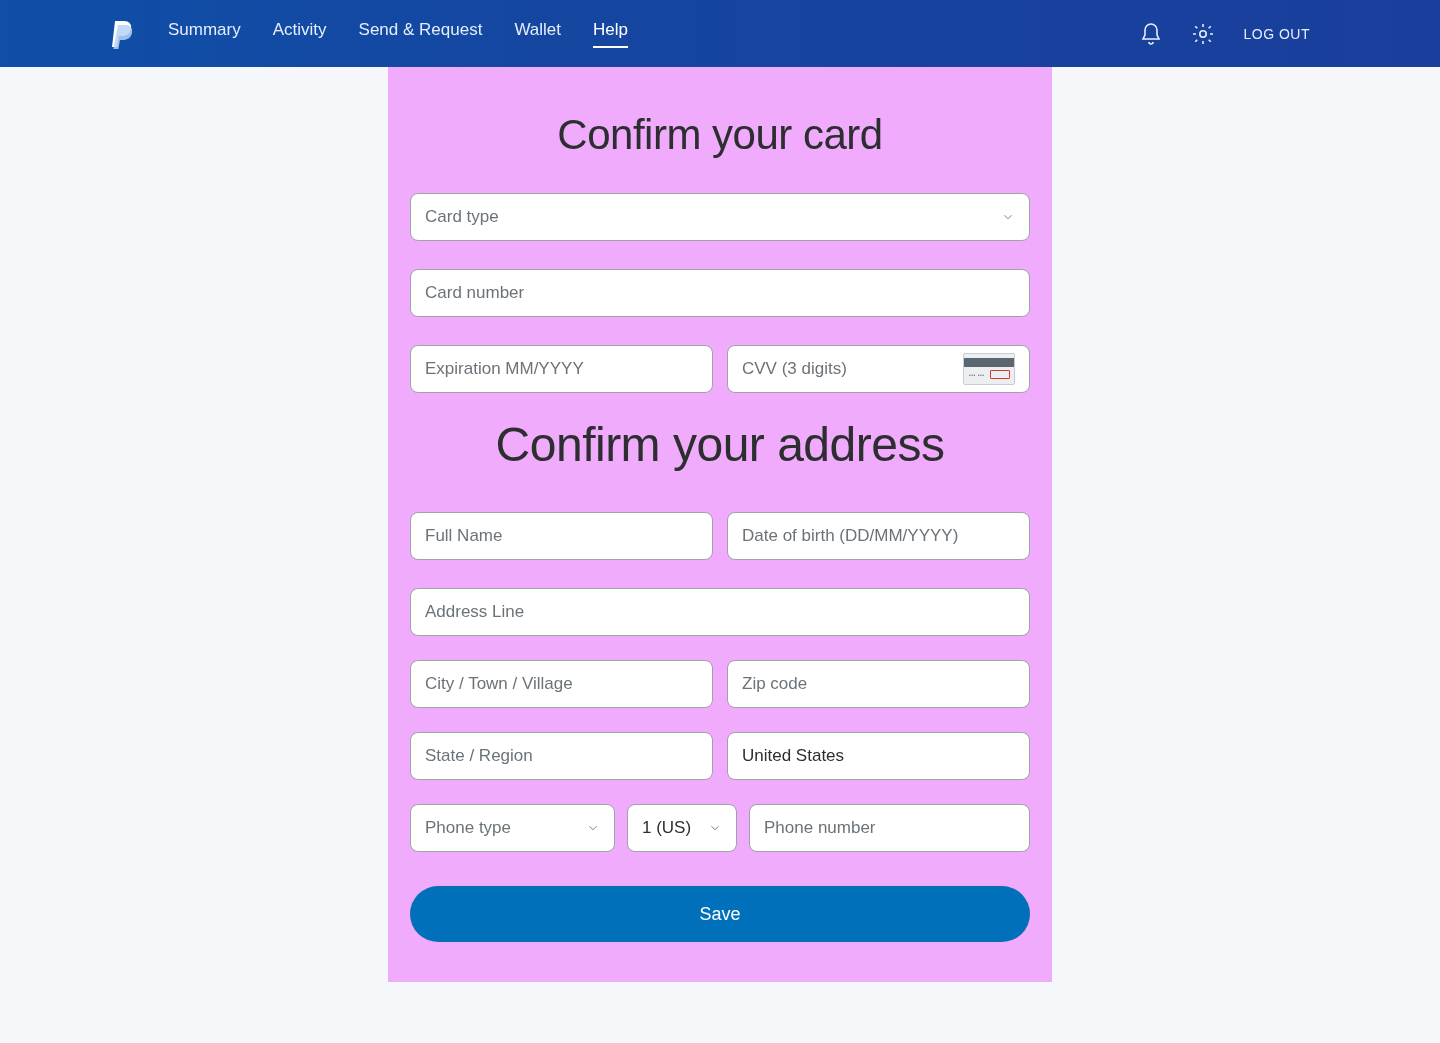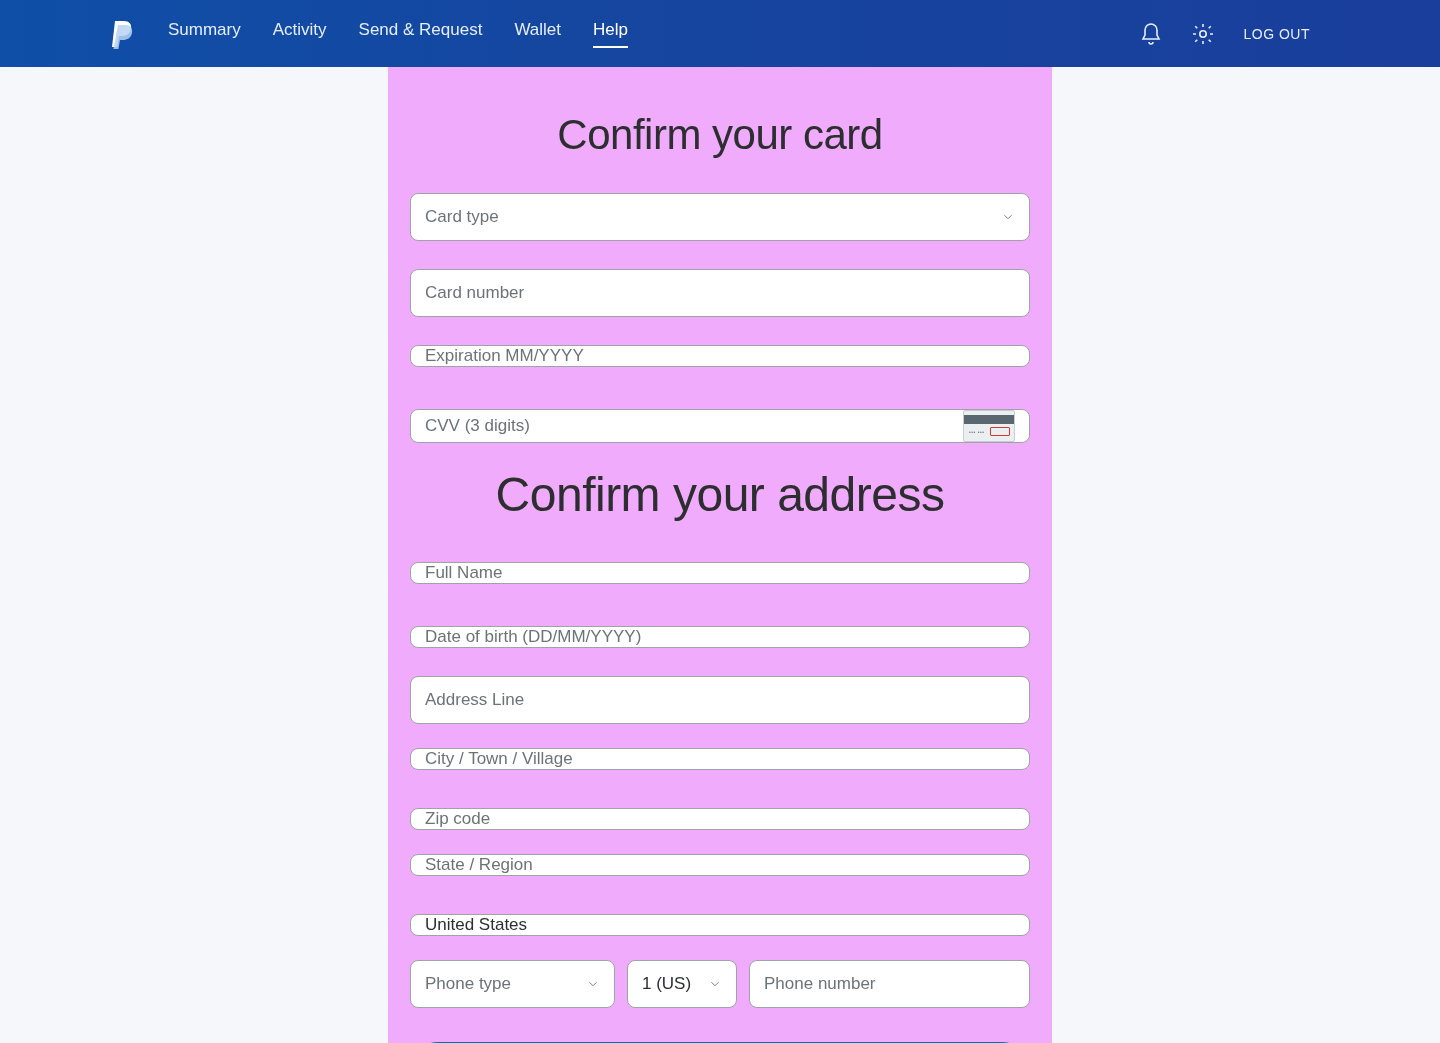--- a/index.html
+++ b/index.html
@@ -105,21 +105,20 @@
   .select-value { color: #2c2e2f; }
   .chevron {
     width: 14px;
     height: 14px;
     flex-shrink: 0;
   }
   .row {
     display: flex;
     gap: 14px;
     margin-bottom: 0;
-    flex-direction: column;
   }
   .row .field { flex: 1; margin-bottom: 28px; }
   .cvv-card-icon {
     width: 52px;
     height: 32px;
     background: linear-gradient(#eceff1, #eceff1);
     border: 1px solid #c7cdd1;
     border-radius: 2px;
     position: relative;
     flex-shrink: 0;
@@ -281,16 +280,16 @@
         <span class="select-value">1 (US)</span>
         <svg class="chevron" viewBox="0 0 24 24" fill="none" stroke="#6c7378" stroke-width="1.6">
             <polyline points="6 9 12 15 18 9"></polyline>
           </svg>
       </div>
       <div class="field phone-num">
         <input type="text" placeholder="Phone number" style="">
       </div>
     </div>
 
-    <button class="save-btn">Full</button>
+    <button class="save-btn">Save</button>
 
   </div>
 </div>
 
 </body></html>

